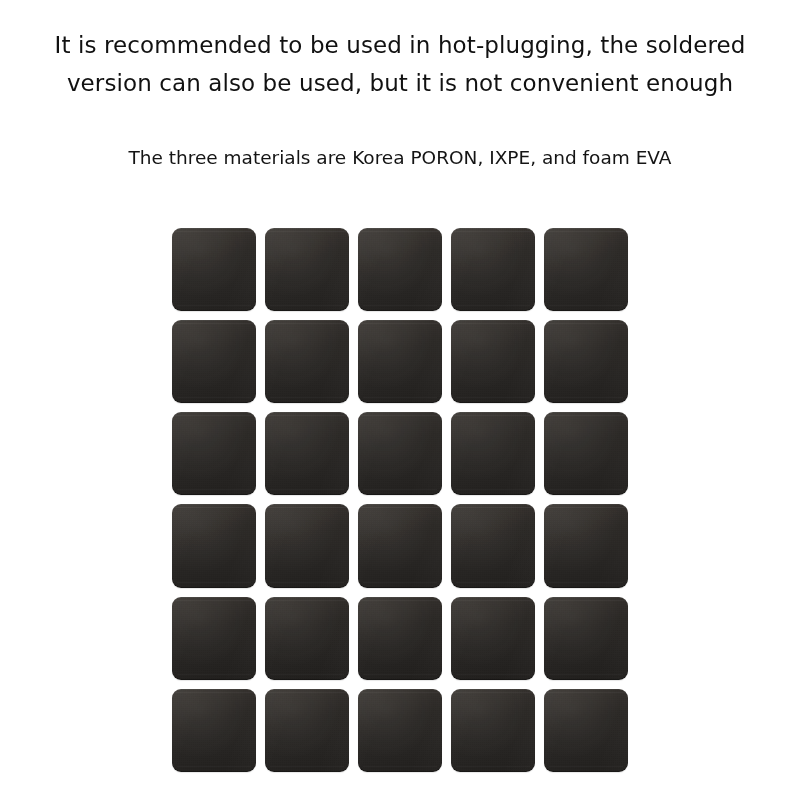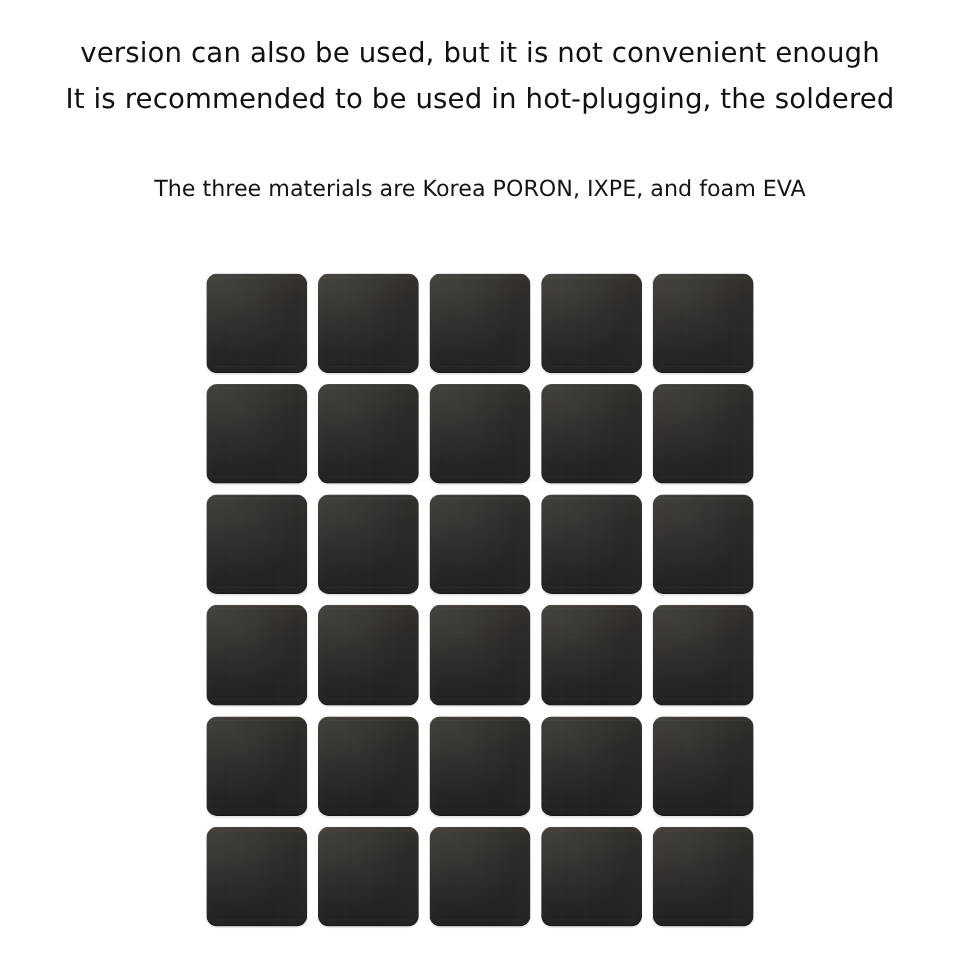--- a/index.html
+++ b/index.html
@@ -114,22 +114,22 @@
   .pad.r4 { filter: brightness(1.01); }
   .pad.r5 { filter: brightness(0.98); }
   .pad.r6 { filter: brightness(1.00); }
 </style>
 </head>
 <body>
 
 <div class="page">
 
   <div class="headline">
+    <span class="line">It is recommended to be used in hot-plugging, the soldered</span>
     <span class="line">version can also be used, but it is not convenient enough</span>
-    <span class="line">It is recommended to be used in hot-plugging, the soldered</span>
   </div>
 
   <div class="subhead">
     <span class="line">The three materials are Korea PORON, IXPE, and foam EVA</span>
   </div>
 
   <div class="pad-grid">
     <div class="pad r1">
         <span class="sheen"></span>
         <span class="grain"></span>

